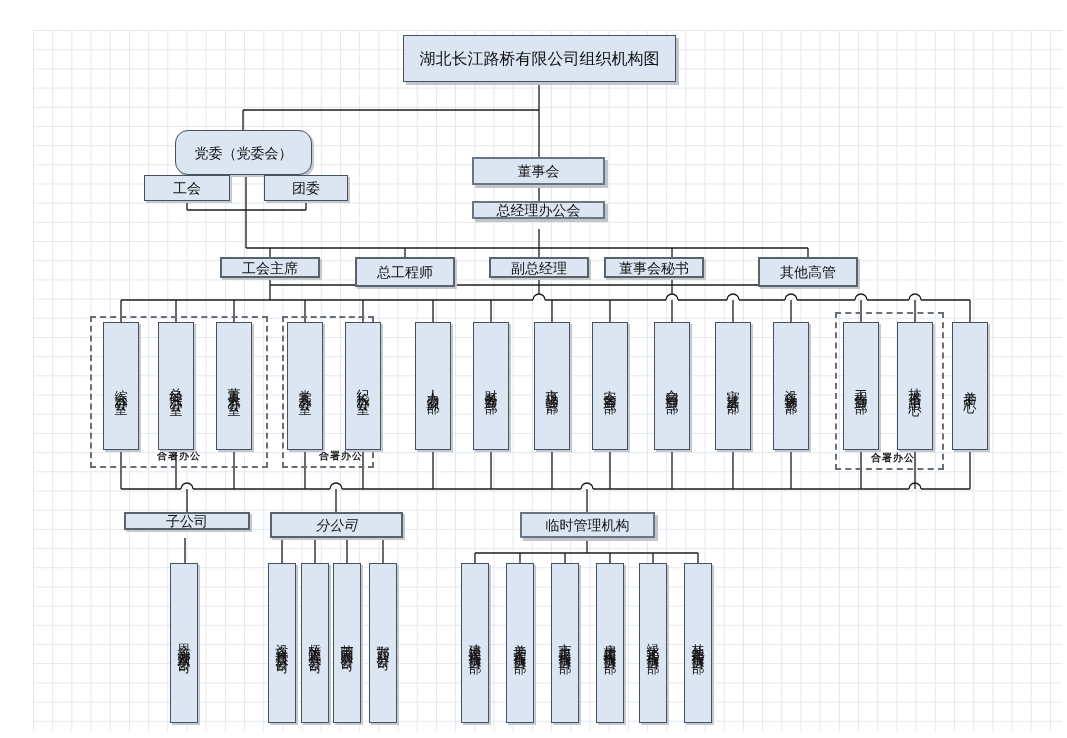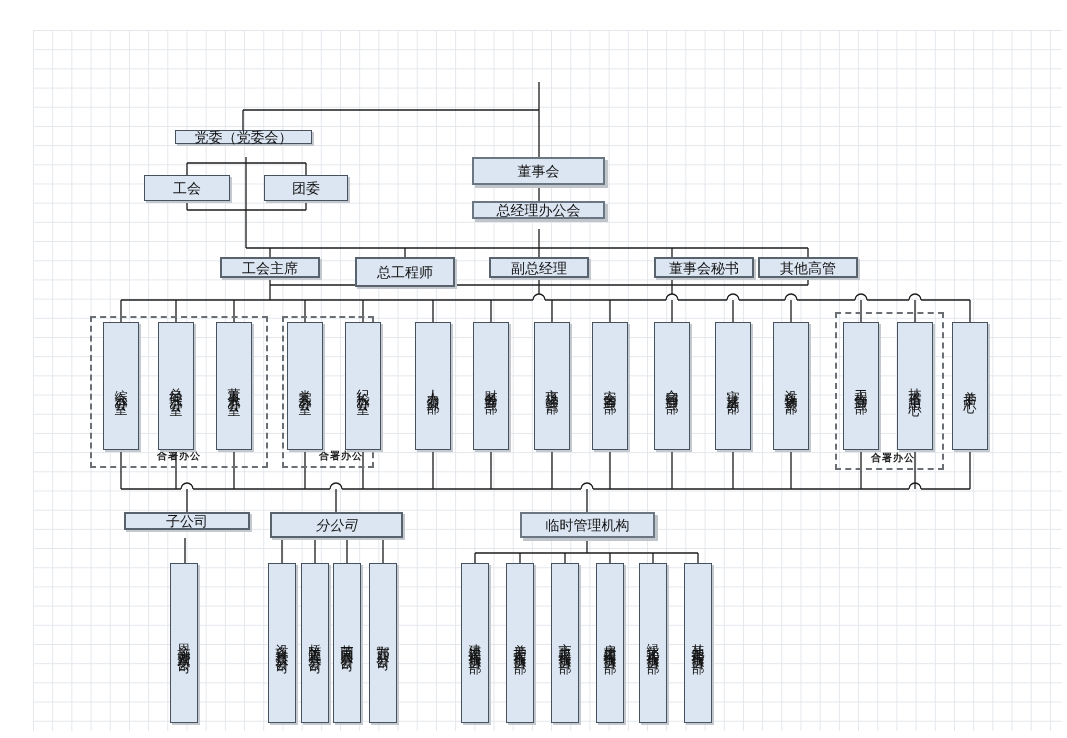--- a/index.html
+++ b/index.html
@@ -88,33 +88,34 @@
   <div class="group" style="left:90px;top:316px;width:178px;height:152px;">
     <span class="joint-label" style="left:65px;">合署办公</span>
   </div>
   <div class="group" style="left:282px;top:316px;width:92px;height:152px;">
     <span class="joint-label" style="left:35px;">合署办公</span>
   </div>
   <div class="group" style="left:835px;top:312px;width:109px;height:158px;">
     <span class="joint-label" style="left:34px;">合署办公</span>
   </div>
 
+  <div class="box big" style="left:403px;top:35px;width:273px;height:47px;">湖北长江路桥有限公司组织机构图</div>
 
-  <div class="box" style="left:175px;top:130px;width:137px;height:14px;">党委（党委会）</div>
+  <div class="box" style="left:175px;top:130px;width:137px;height:45px;border-radius:13px;">党委（党委会）</div>
   <div class="box" style="left:144px;top:175px;width:86px;height:26px;">工会</div>
   <div class="box" style="left:264px;top:175px;width:84px;height:26px;">团委</div>
 
   <div class="box thick" style="left:472px;top:157px;width:133px;height:28px;">董事会</div>
   <div class="box thick" style="left:472px;top:201px;width:133px;height:18px;">总经理办公会</div>
 
   <div class="box medium" style="left:220px;top:257px;width:100px;height:21px;">工会主席</div>
   <div class="box medium" style="left:355px;top:257px;width:100px;height:30px;">总工程师</div>
   <div class="box medium" style="left:489px;top:257px;width:100px;height:21px;">副总经理</div>
-  <div class="box medium" style="left:654px;top:257px;width:100px;height:21px;">董事会秘书</div>
-  <div class="box medium" style="left:758px;top:257px;width:100px;height:21px;">其他高管</div>
+  <div class="box medium" style="left:604px;top:257px;width:100px;height:21px;">董事会秘书</div>
+  <div class="box medium" style="left:758px;top:257px;width:100px;height:30px;">其他高管</div>
 
   <div class="box vbox" style="left:103px;top:322px;width:36px;height:128px;">综合办公室</div>
   <div class="box vbox" style="left:158px;top:322px;width:36px;height:128px;">总经理办公室</div>
   <div class="box vbox" style="left:216px;top:322px;width:36px;height:128px;">董事会办公室</div>
   <div class="box vbox" style="left:287px;top:322px;width:36px;height:128px;">党委办公室</div>
   <div class="box vbox" style="left:345px;top:322px;width:36px;height:128px;">纪检办公室</div>
   <div class="box vbox" style="left:415px;top:322px;width:36px;height:128px;">人力资源部</div>
   <div class="box vbox" style="left:473px;top:322px;width:36px;height:128px;">财务管理部</div>
   <div class="box vbox" style="left:534px;top:322px;width:36px;height:128px;">市场经营部</div>
   <div class="box vbox" style="left:592px;top:322px;width:36px;height:128px;">安全管理部</div>

